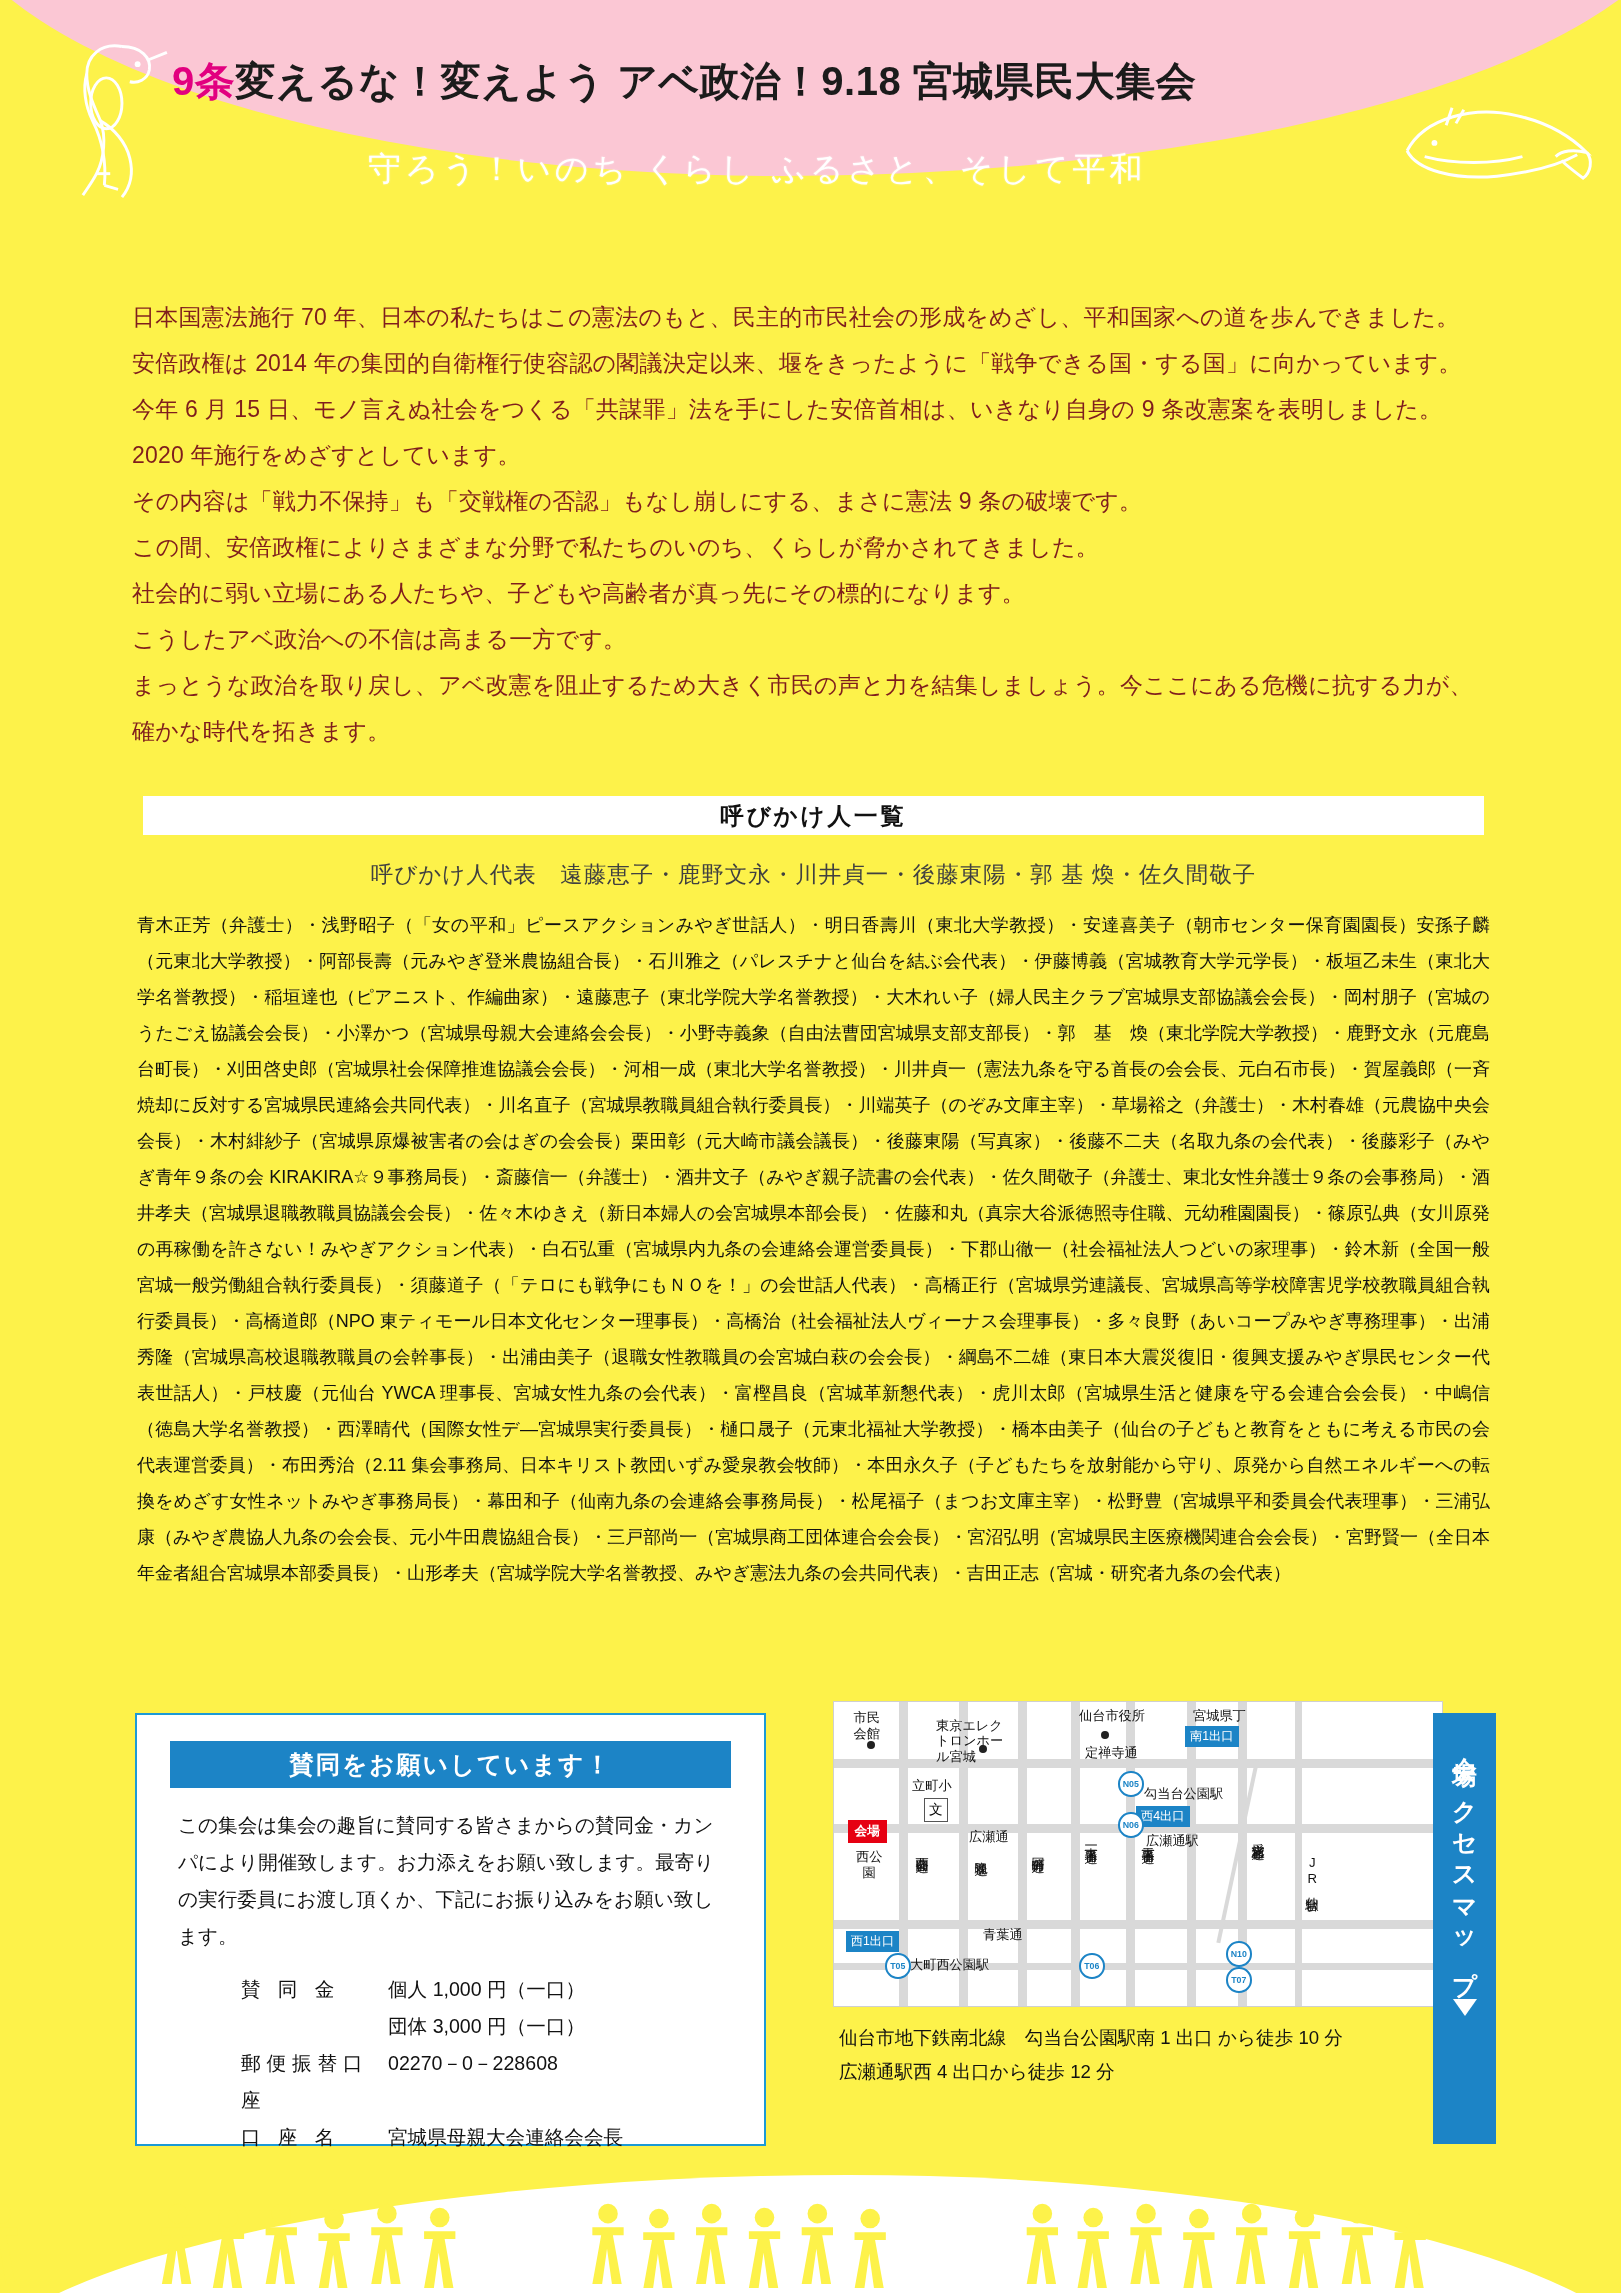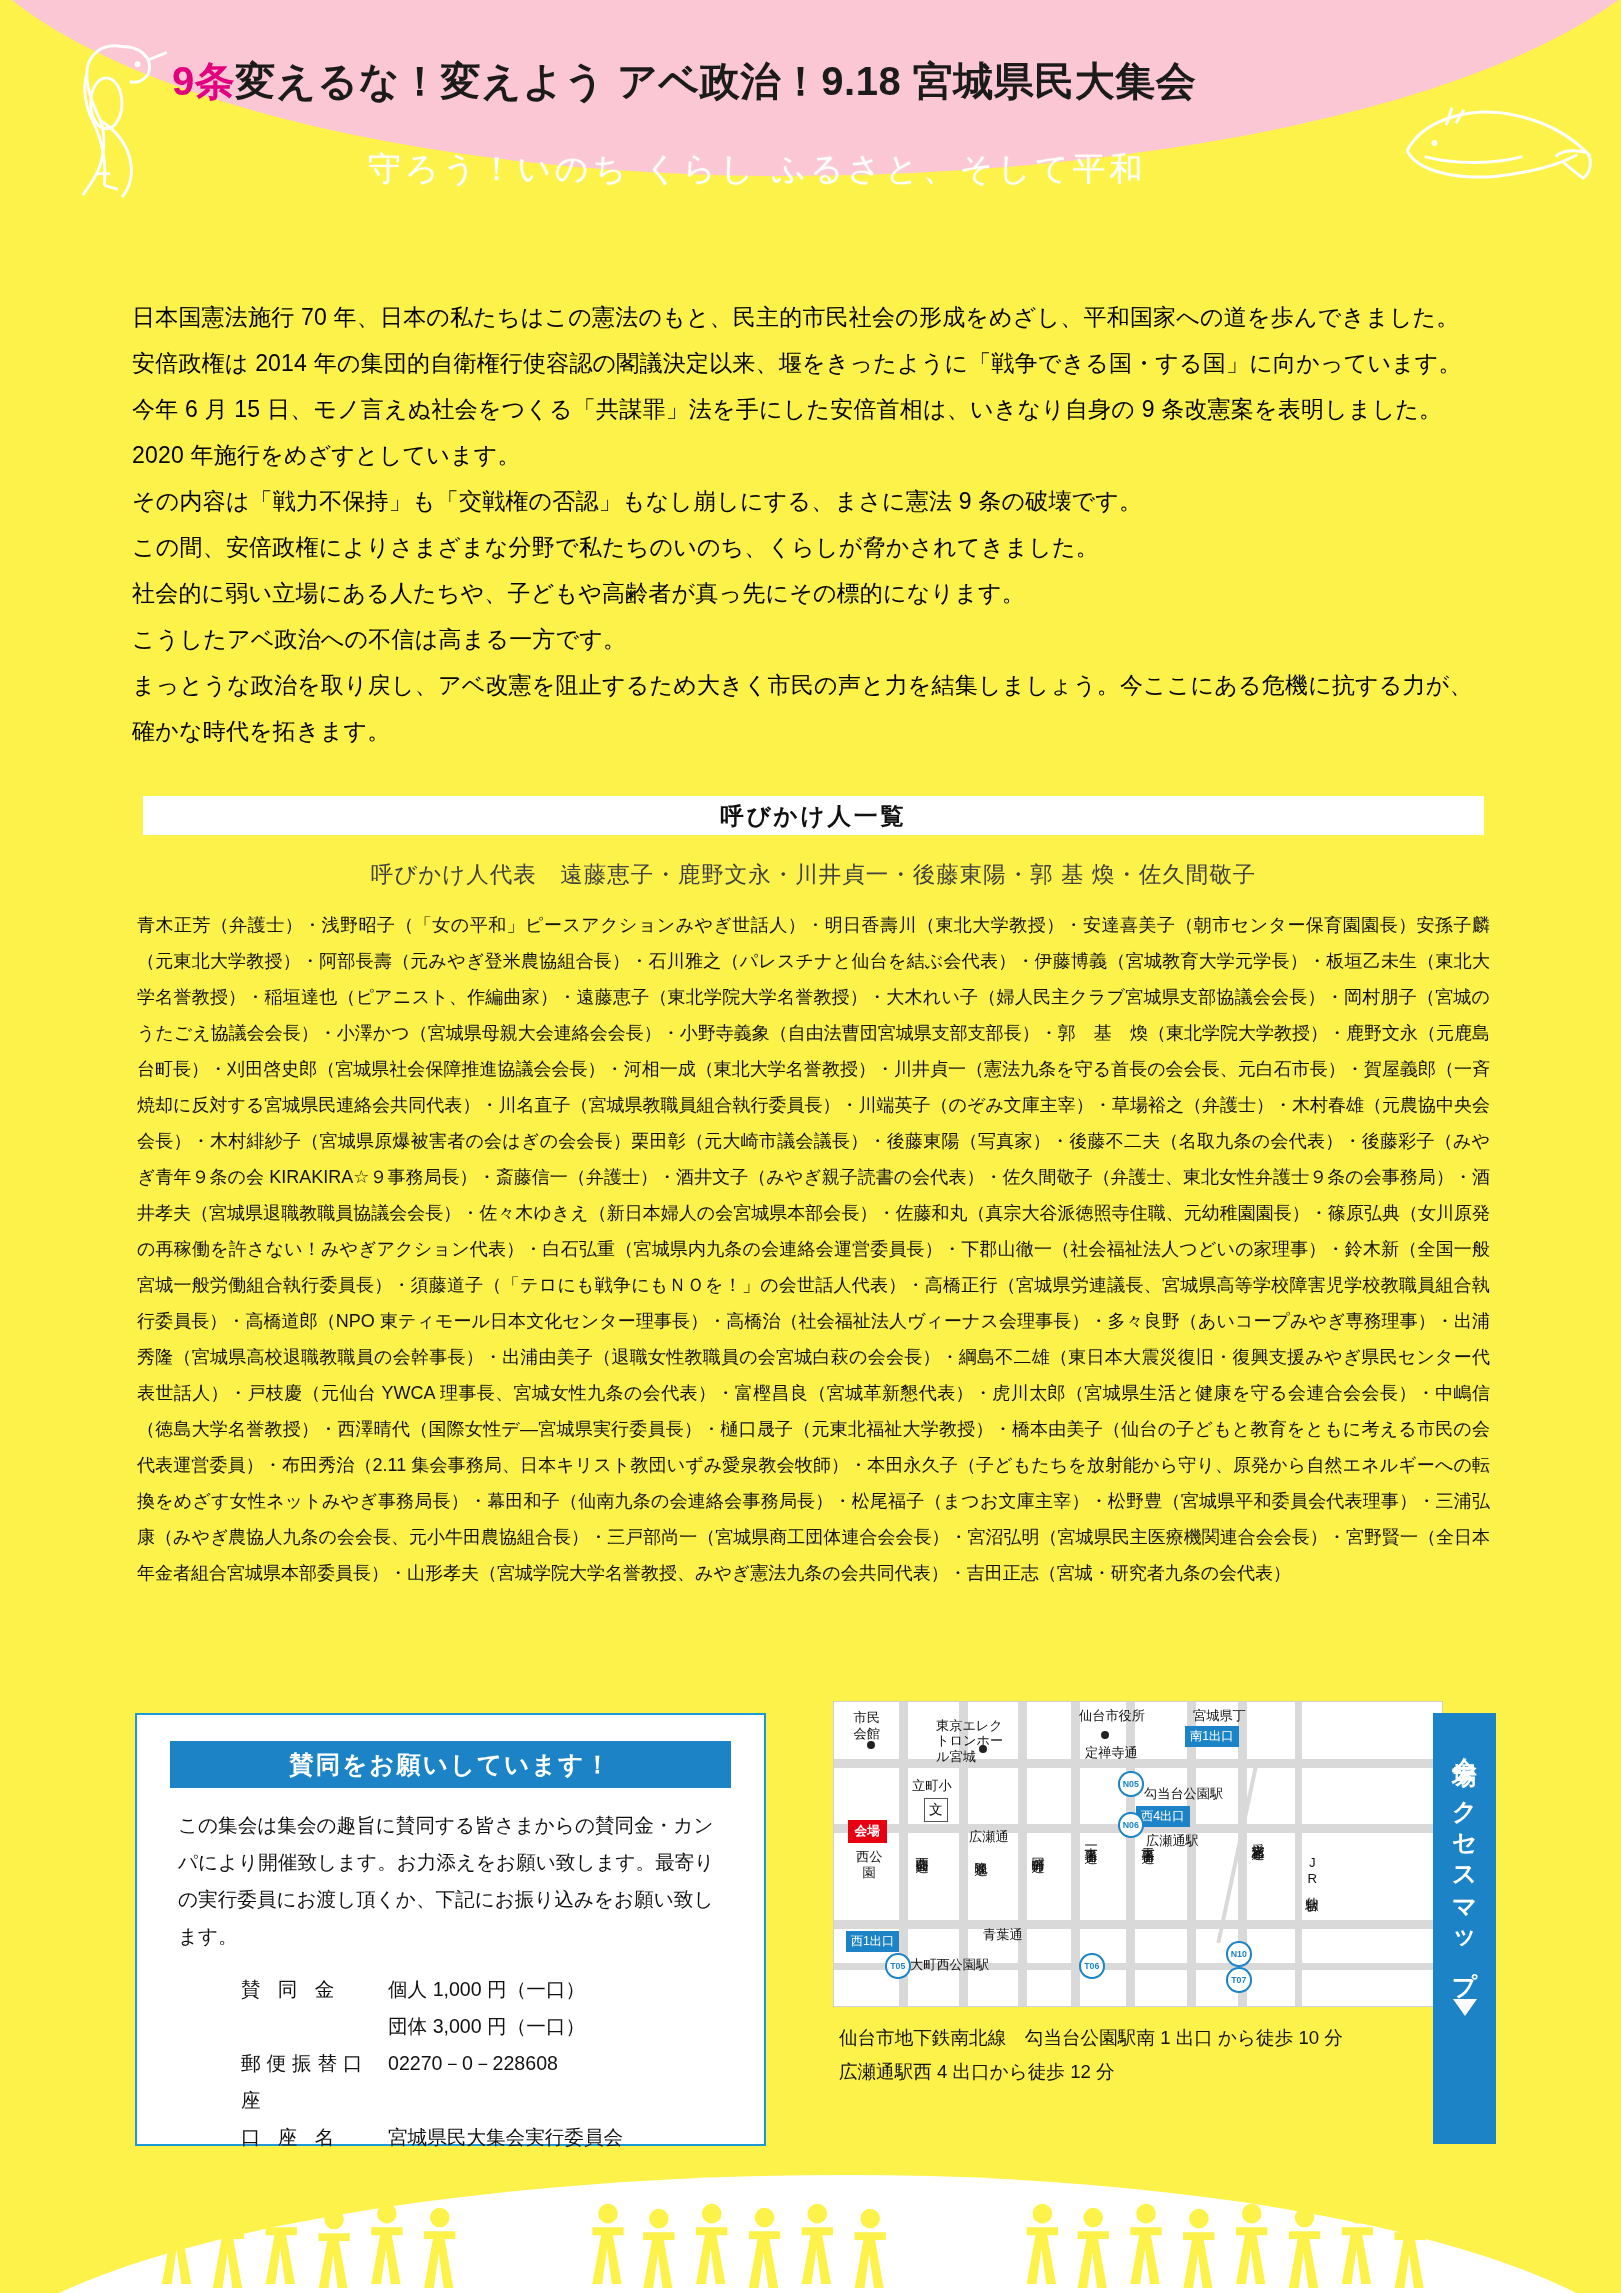--- a/index.html
+++ b/index.html
@@ -80,21 +80,21 @@
   }
 
   
   .intro {
     position: absolute;
     top: 294px;
     left: 132px;
     width: 1362px;
     font-size: 23px;
     line-height: 46px;
-    color: #000000;
+    color: #7f1d1d;
     letter-spacing: 0.2px;
   }
   .intro p { margin: 0 0 0 0; }
 
   
   .call-header {
     position: absolute;
     top: 796px;
     left: 143px;
     width: 1341px;
@@ -376,21 +376,21 @@
       <div class="support-row">
         <span class="label"></span>
         <span class="value">団体 3,000 円（一口）</span>
       </div>
       <div class="support-row wide">
         <span class="label">郵便振替口座</span>
         <span class="value">02270－0－228608</span>
       </div>
       <div class="support-row">
         <span class="label">口 座 名</span>
-        <span class="value">宮城県民大集会実行委員会</span>
+        <span class="value">宮城県母親大会連絡会会長</span>
       </div>
     </div>
   </div>
 
   <div class="map-panel">
     <div class="map-box">
 
       <div class="map-line" style="left:0;top:57px;width:608px;height:8.8px;"></div>
       <div class="map-line" style="left:0;top:122px;width:608px;height:8.8px;"></div>
       <div class="map-line" style="left:0;top:218px;width:608px;height:8.8px;"></div>

